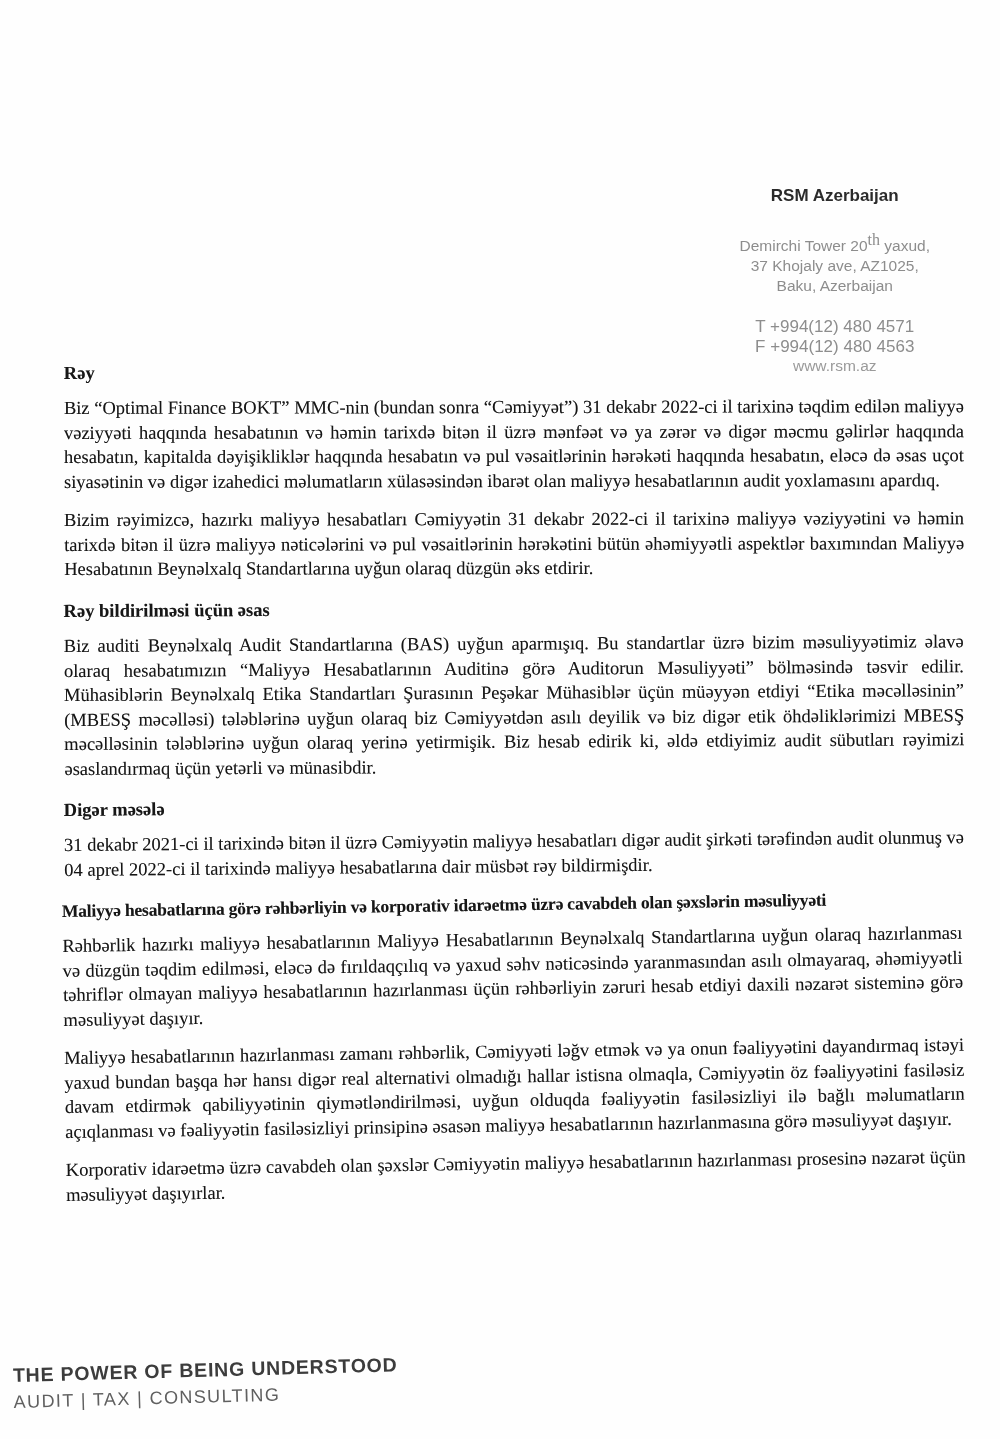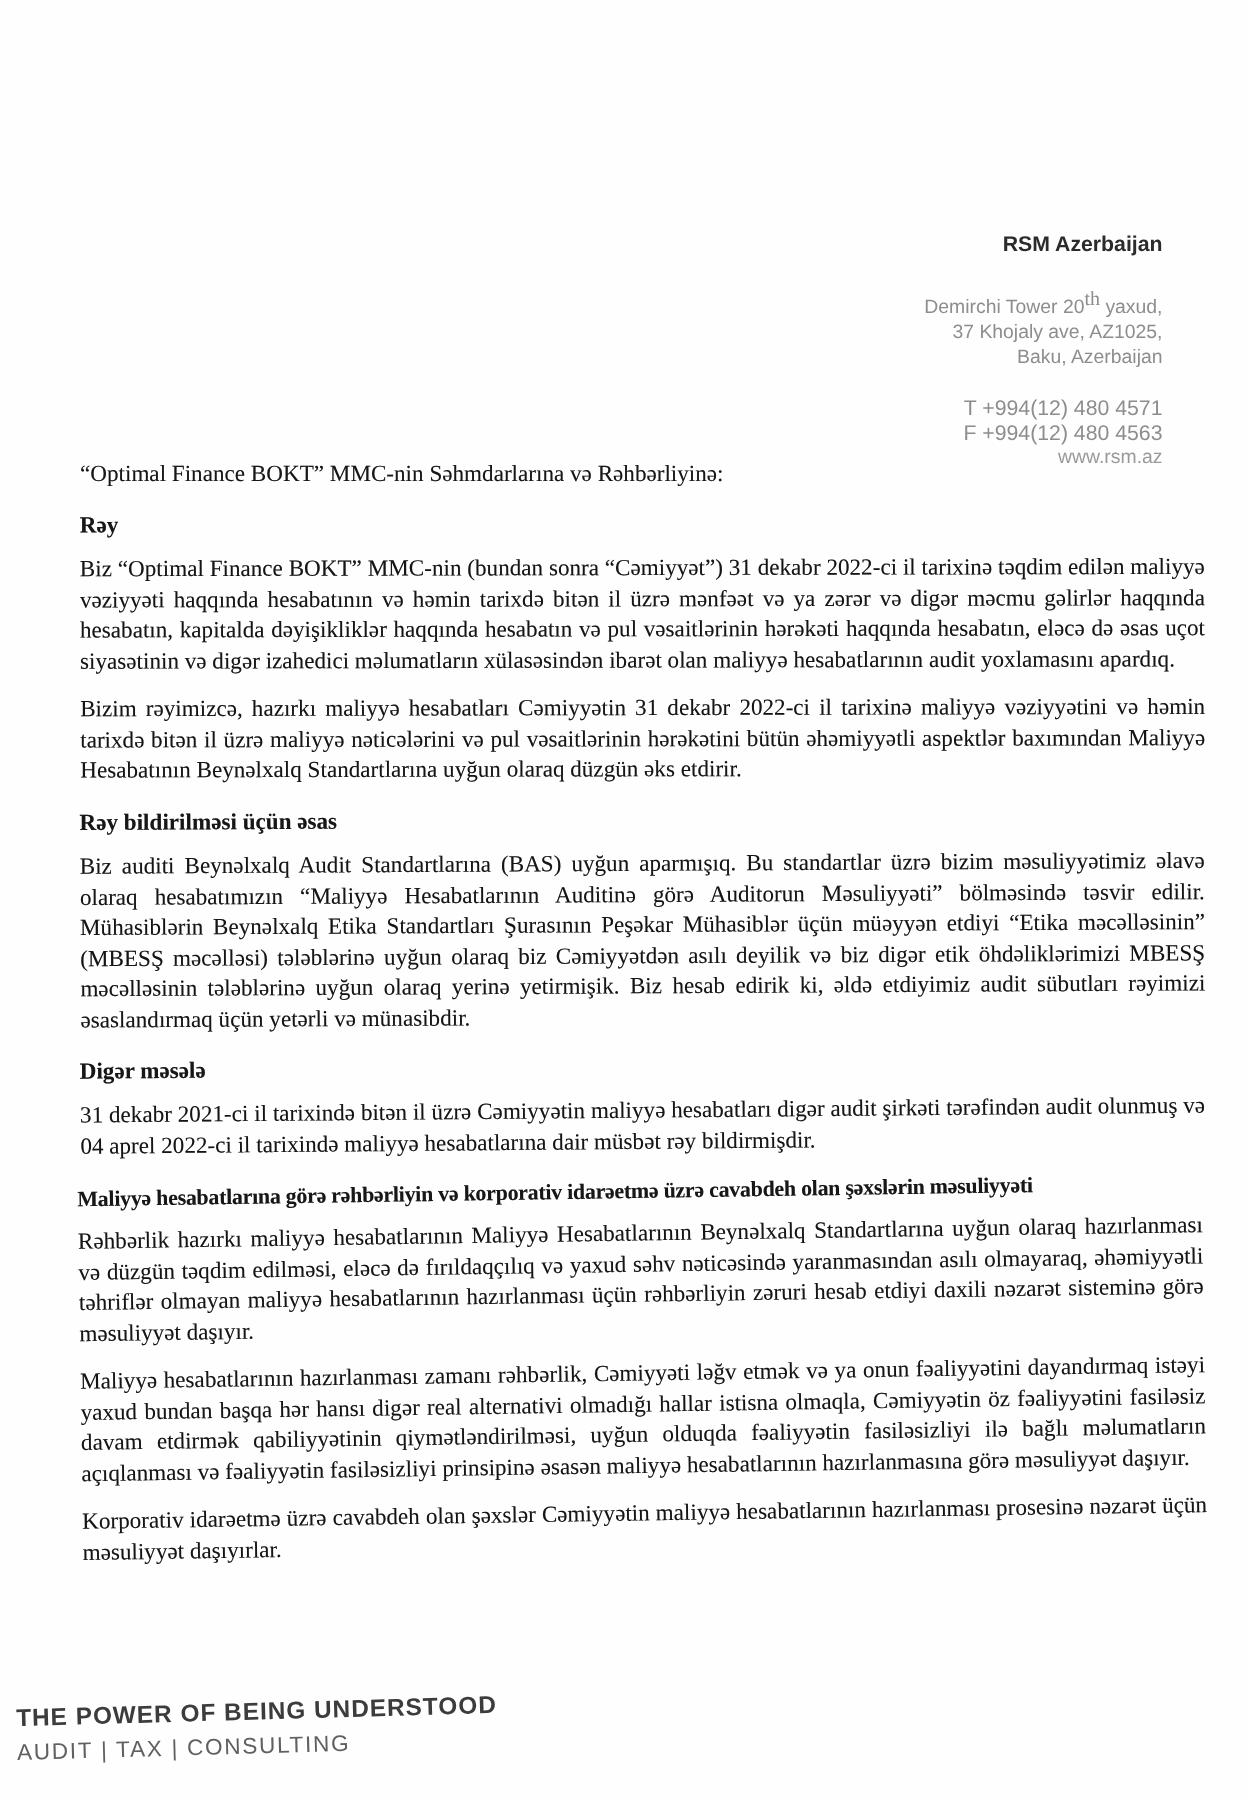--- a/index.html
+++ b/index.html
@@ -21,21 +21,21 @@
   .bar-2 { width:28px;  background:#5a5b5e; margin-right:18px; }
   .bar-3 { width:124px; background:linear-gradient(90deg,#606164,#6d6e70); }
   .wordmark {
     margin-top:6px; padding-right:10px;
     font-family:"Liberation Sans","DejaVu Sans",sans-serif;
     font-weight:800; font-size:58px; line-height:1;
     letter-spacing:-2px; color:#262626;
   }
   
   .contact {
-    position:absolute; top:186px; right:70px; text-align:right;
+    position:absolute; top:186px; right:70px; text-align:center;
     font-family:"Liberation Sans","DejaVu Sans",sans-serif;
   }
   .contact-company { font-size:17px; font-weight:700; color:#2b2b2b; margin-bottom:24px; }
   .addr-line { font-size:15.5px; line-height:20px; color:#8d8d8d; }
   .addr-line sup { font-size:16px;font-family:Liberation Serif, serif; }
   .contact-phones { margin-top:21px; }
   .phone-line { font-size:17px; line-height:20px; color:#8d8d8d; }
   .contact-web { font-size:15.5px; color:#9a9a9a; }
   
   .content {
@@ -76,21 +76,20 @@
       <div class="addr-line">Baku, Azerbaijan</div>
     </div>
     <div class="contact-phones">
       <div class="phone-line">T +994(12) 480 4571</div>
       <div class="phone-line">F +994(12) 480 4563</div>
     </div>
     <div class="contact-web">www.rsm.az</div>
   </div>
 
   <div class="content">
-    <p class="salutation">“Optimal Finance BOKT” MMC-nin Səhmdarlarına və Rəhbərliyinə:</p>
 
     <div class="section skew0">
       <h2 class="sec-heading">Rəy</h2>
       <p class="para">Biz  “Optimal Finance BOKT” MMC-nin (bundan sonra “Cəmiyyət”) 31 dekabr 2022-ci il tarixinə təqdim edilən  maliyyə vəziyyəti haqqında hesabatının və həmin tarixdə bitən il üzrə mənfəət və ya zərər və digər məcmu gəlirlər haqqında hesabatın, kapitalda dəyişikliklər haqqında hesabatın və pul vəsaitlərinin hərəkəti haqqında hesabatın, eləcə də əsas uçot siyasətinin və digər izahedici məlumatların xülasəsindən ibarət olan maliyyə hesabatlarının audit yoxlamasını apardıq.</p>
       <p class="para">Bizim rəyimizcə, hazırkı maliyyə hesabatları Cəmiyyətin 31 dekabr 2022-ci il tarixinə maliyyə vəziyyətini və həmin tarixdə bitən il üzrə maliyyə nəticələrini və pul vəsaitlərinin hərəkətini bütün əhəmiyyətli aspektlər baxımından Maliyyə Hesabatının Beynəlxalq Standartlarına uyğun olaraq düzgün əks etdirir.</p>
     </div>
 
     <div class="section skew1">
       <h2 class="sec-heading">Rəy bildirilməsi üçün əsas</h2>
       <p class="para">Biz auditi Beynəlxalq Audit Standartlarına (BAS) uyğun aparmışıq. Bu standartlar üzrə bizim məsuliyyətimiz əlavə olaraq hesabatımızın “Maliyyə Hesabatlarının Auditinə görə Auditorun Məsuliyyəti” bölməsində təsvir edilir. Mühasiblərin Beynəlxalq Etika Standartları Şurasının Peşəkar Mühasiblər üçün müəyyən etdiyi “Etika məcəlləsinin” (MBESŞ məcəlləsi) tələblərinə uyğun olaraq biz Cəmiyyətdən asılı deyilik və biz digər etik öhdəliklərimizi MBESŞ məcəlləsinin tələblərinə uyğun olaraq yerinə yetirmişik. Biz hesab edirik ki, əldə etdiyimiz audit sübutları rəyimizi əsaslandırmaq üçün yetərli və münasibdir.</p>

